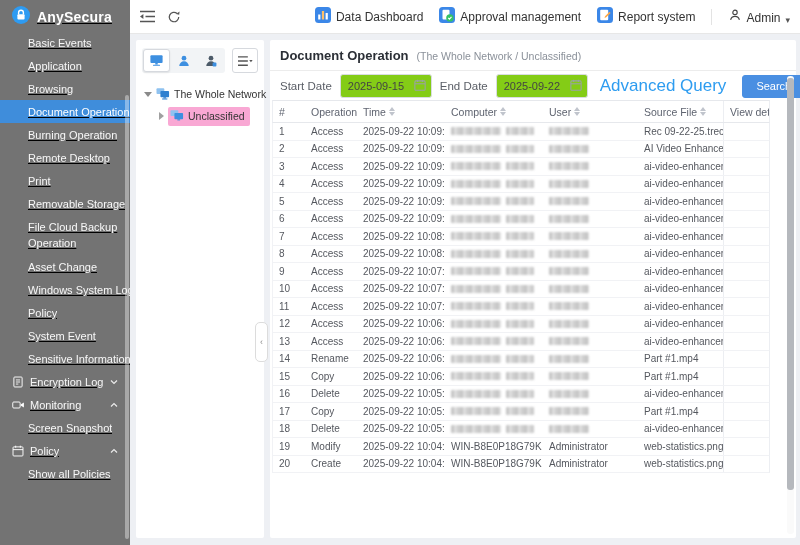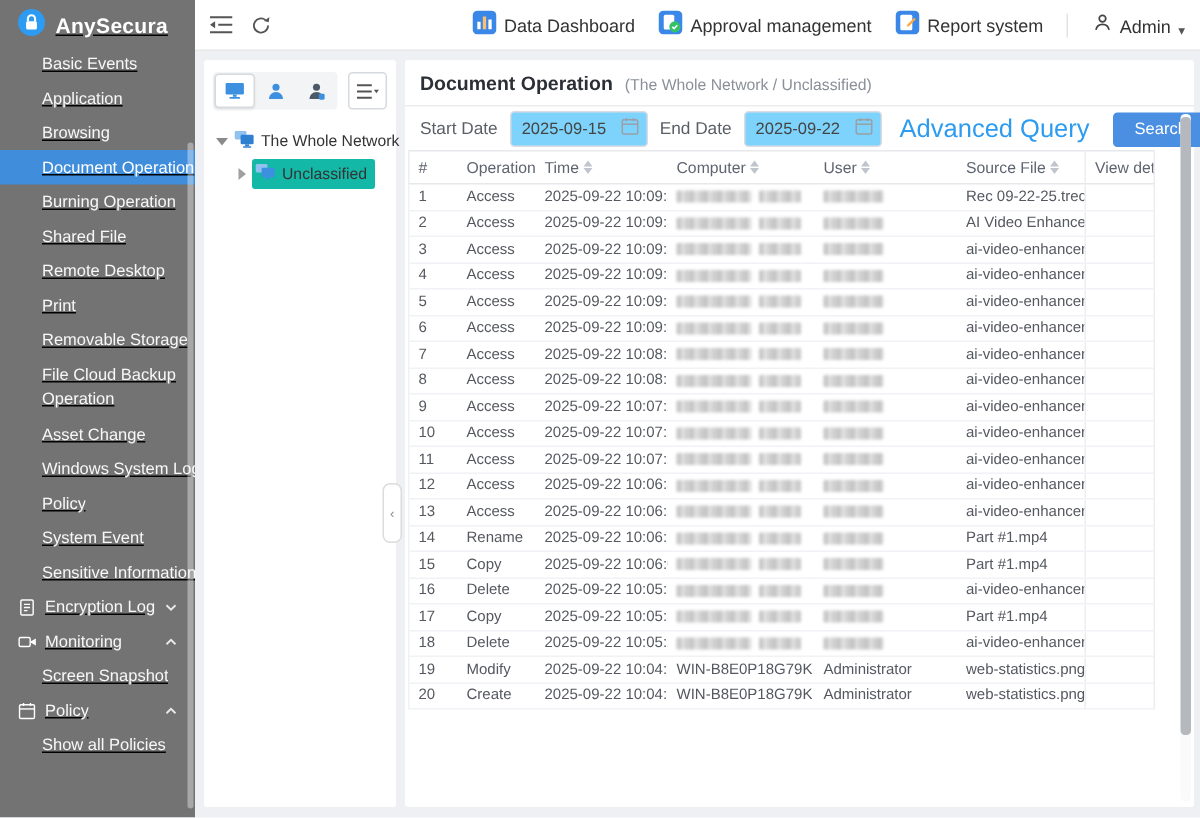--- a/index.html
+++ b/index.html
@@ -38,29 +38,29 @@
   
   .tree-toolbar{display:flex;align-items:center;gap:5px;margin:8px 6px 10px 6px;}
   .tab-group{display:flex;background:#f2f4f6;border-radius:3px;padding:1px;}
   .ttab{width:27px;height:23px;display:flex;align-items:center;justify-content:center;border-radius:3px;cursor:pointer;}
   .ttab.sel{background:#fff;border:1px solid #d6d9de;box-sizing:border-box;box-shadow:0 1px 2px rgba(0,0,0,.08);}
   .tlist-btn{width:28px;height:23px;border:1px solid #d6d9de;border-radius:3px;display:flex;align-items:center;justify-content:center;background:#fff;cursor:pointer;margin-left:2px;}
   .tree-row{display:flex;align-items:center;height:22px;font-size:10.5px;color:#333;cursor:pointer;padding-left:8px;white-space:nowrap;}
   .tree-row .car{width:10px;display:flex;align-items:center;justify-content:center;margin-right:2px;}
   .tree-node{display:flex;align-items:center;gap:4px;padding:2px 5px 2px 2px;border-radius:2px;}
   .tree-row.child{padding-left:20px;}
-  .tree-node.hl{background:#14b8a6;}
+  .tree-node.hl{background:#f9a8d4;}
 
   
   .mc-title{display:flex;align-items:baseline;gap:8px;padding:8px 10px 7px 10px;border-bottom:1px solid #ececec;}
   .mc-title h1{font-size:13px;color:#2b2f36;margin:0;font-weight:bold;}
   .mc-sub{font-size:10.5px;color:#8a9099;}
   .filters{display:flex;align-items:center;height:30px;padding:0 10px;gap:8px;}
   .flabel{font-size:11.5px;color:#5a5e66;white-space:nowrap;}
-  .dinput{display:flex;align-items:center;border:1px solid #d9dce2;border-radius:3px;height:22px;padding:0 5px 0 7px;gap:4px;background:#7dd3fc;}
+  .dinput{display:flex;align-items:center;border:1px solid #d9dce2;border-radius:3px;height:22px;padding:0 5px 0 7px;gap:4px;background:#84cc16;}
   .dinput input{border:none;outline:none;width:62px;font-size:11px;color:#444;font-family:"Liberation Sans",sans-serif;padding:0;background:transparent;}
   .adv-link{font-size:17px;color:#2d9cf0;cursor:pointer;white-space:nowrap;margin-left:4px;}
   .fspacer{flex:1;}
   .btn{height:23px;border-radius:3px;font-size:11px;padding:0 13px;display:flex;align-items:center;cursor:pointer;box-sizing:border-box;}
   .btn.primary{background:#4a8fe2;color:#fff;border:1px solid #4a8fe2;}
   .btn.plain{background:#fff;color:#555;border:1px solid #d9dce2;}
 
   
   .table{position:absolute;left:2px;top:60px;right:26px;}
   .thead{display:flex;height:21px;align-items:center;border-top:1px solid #e6e8ec;border-bottom:1px solid #e6e8ec;border-left:1px solid #eceef2;border-right:1px solid #eceef2;background:#fff;}
@@ -158,23 +158,20 @@
         <div class="sitem">
           <span class="slabel">Browsing</span>
         </div>
         <div class="sitem sel">
           <span class="slabel">Document Operation</span>
         </div>
         <div class="sitem">
           <span class="slabel">Burning Operation</span>
         </div>
         <div class="sitem">
-          <span class="slabel">Shared File</span>
-        </div>
-        <div class="sitem">
           <span class="slabel">Remote Desktop</span>
         </div>
         <div class="sitem">
           <span class="slabel">Print</span>
         </div>
         <div class="sitem">
           <span class="slabel">Removable Storage</span>
         </div>
         <div class="sitem two">
           <span class="slabel">File Cloud Backup Operation</span>

